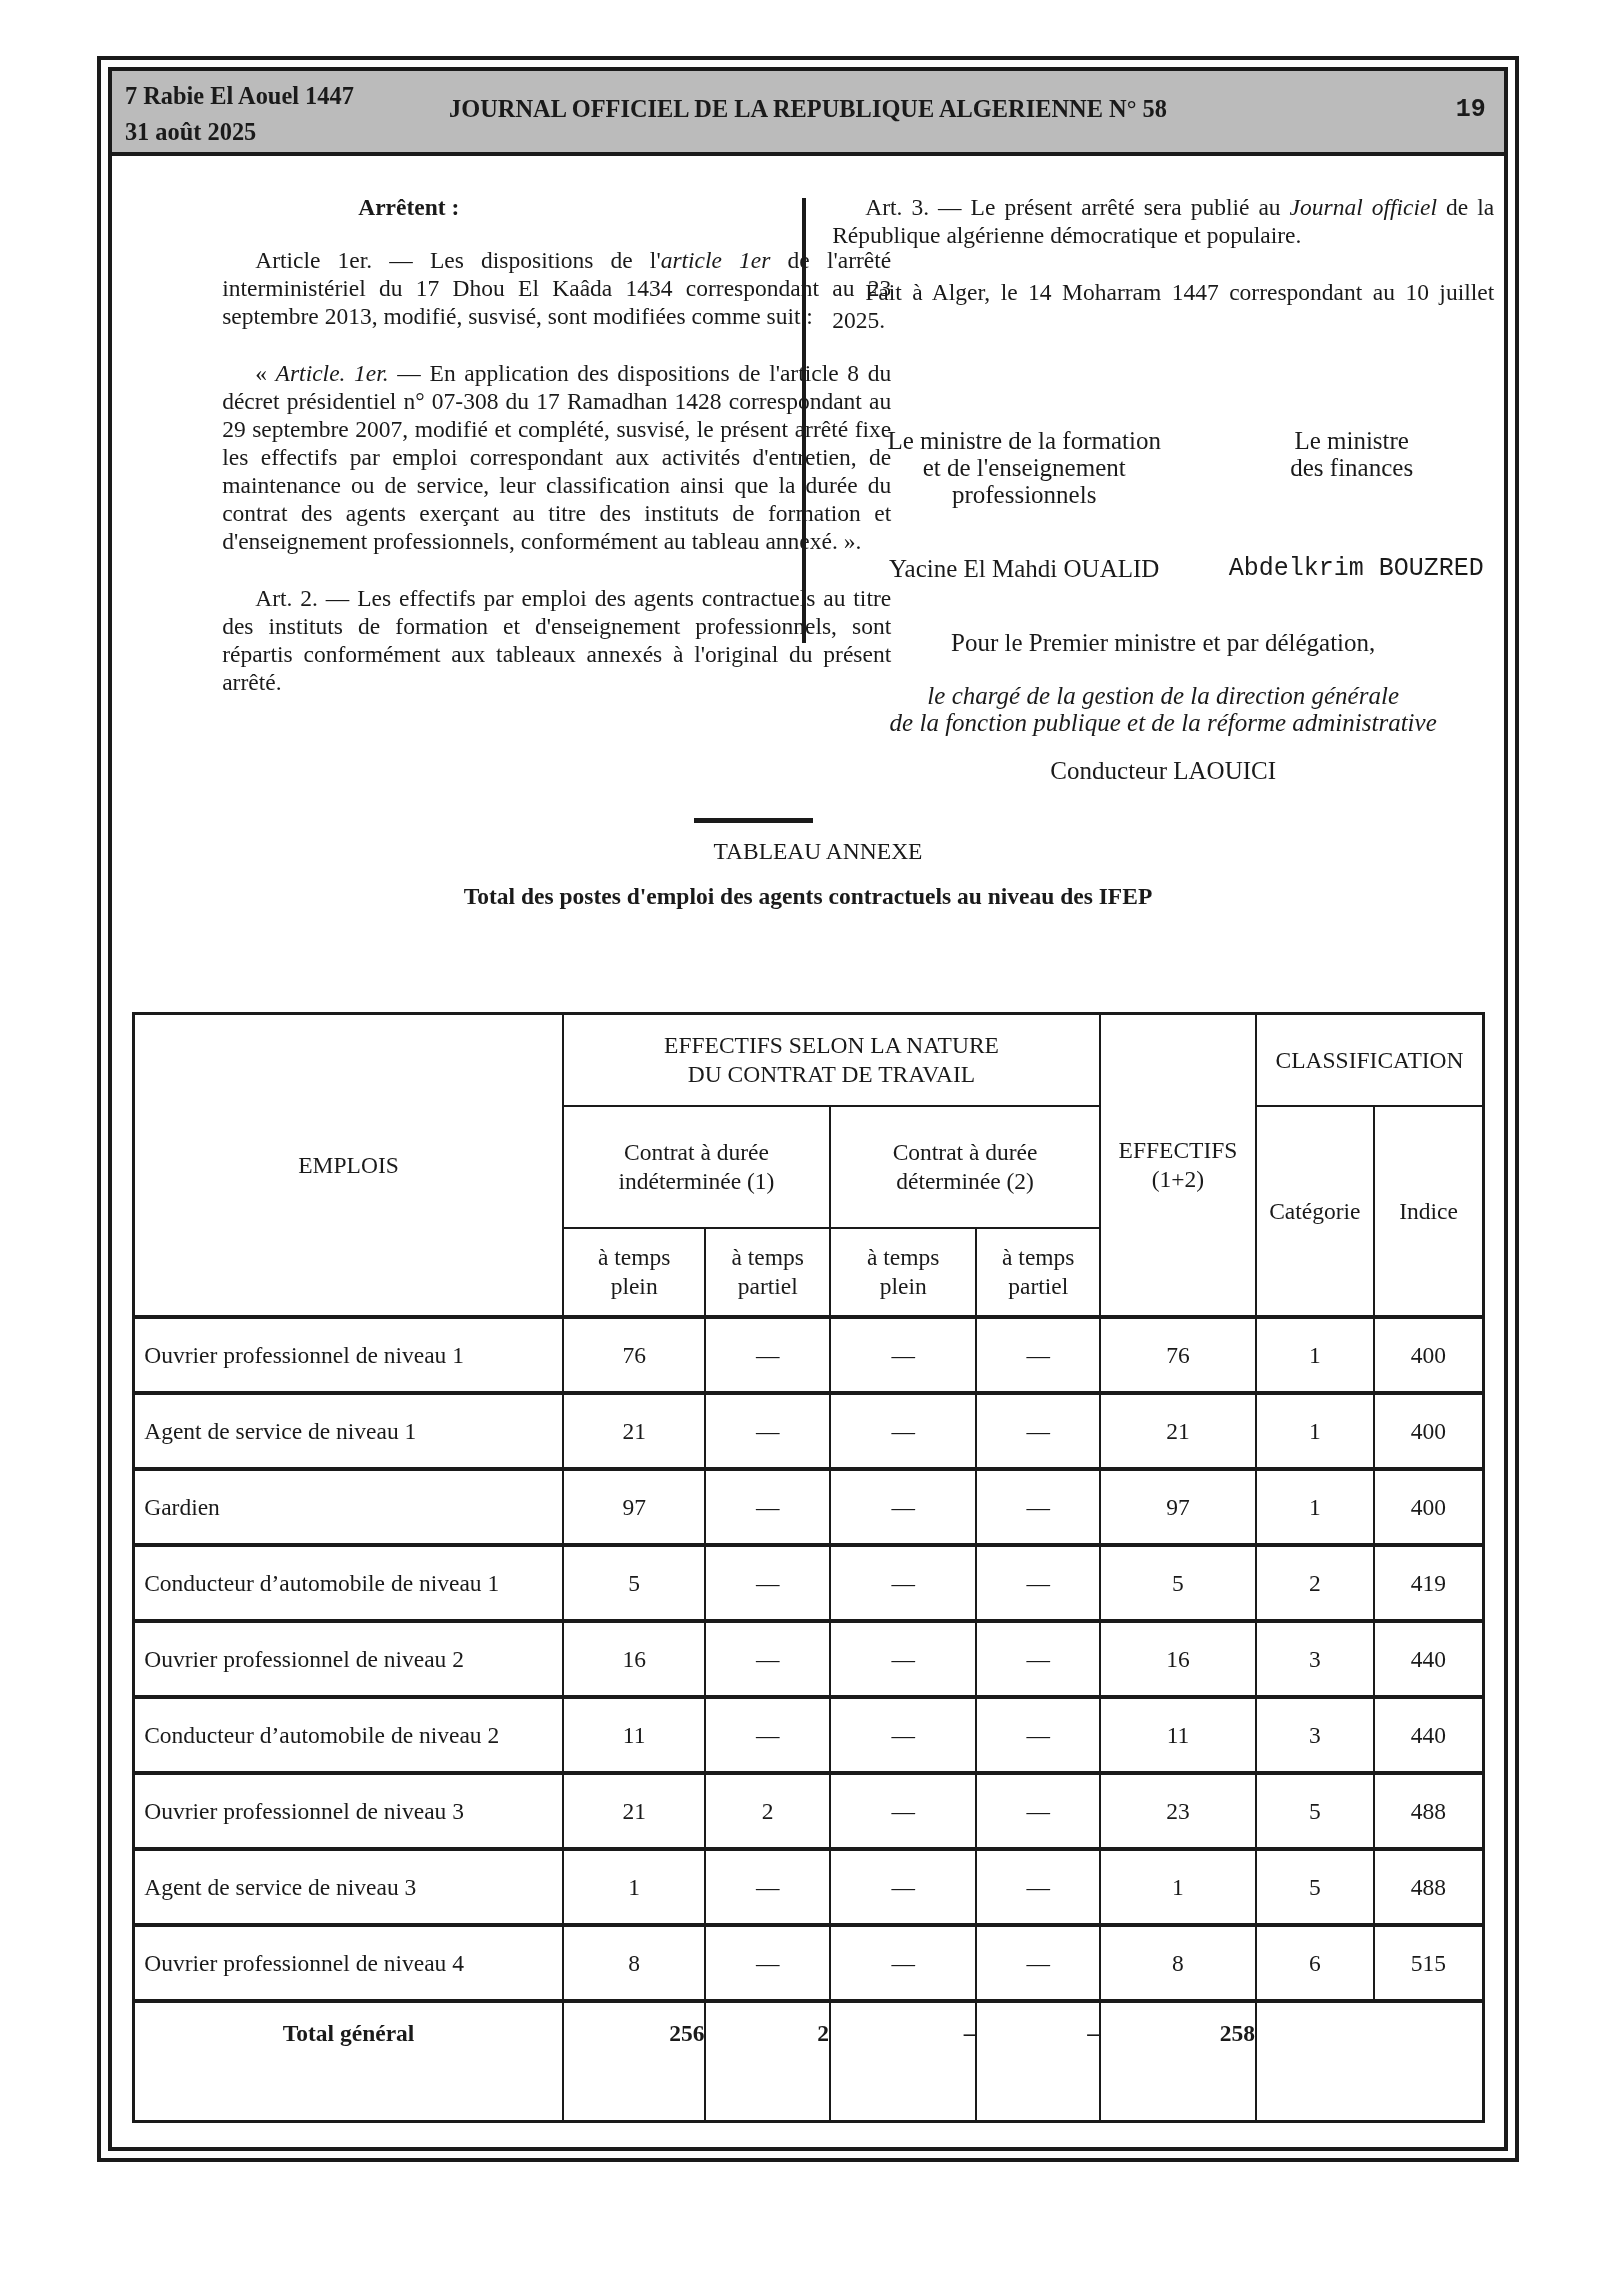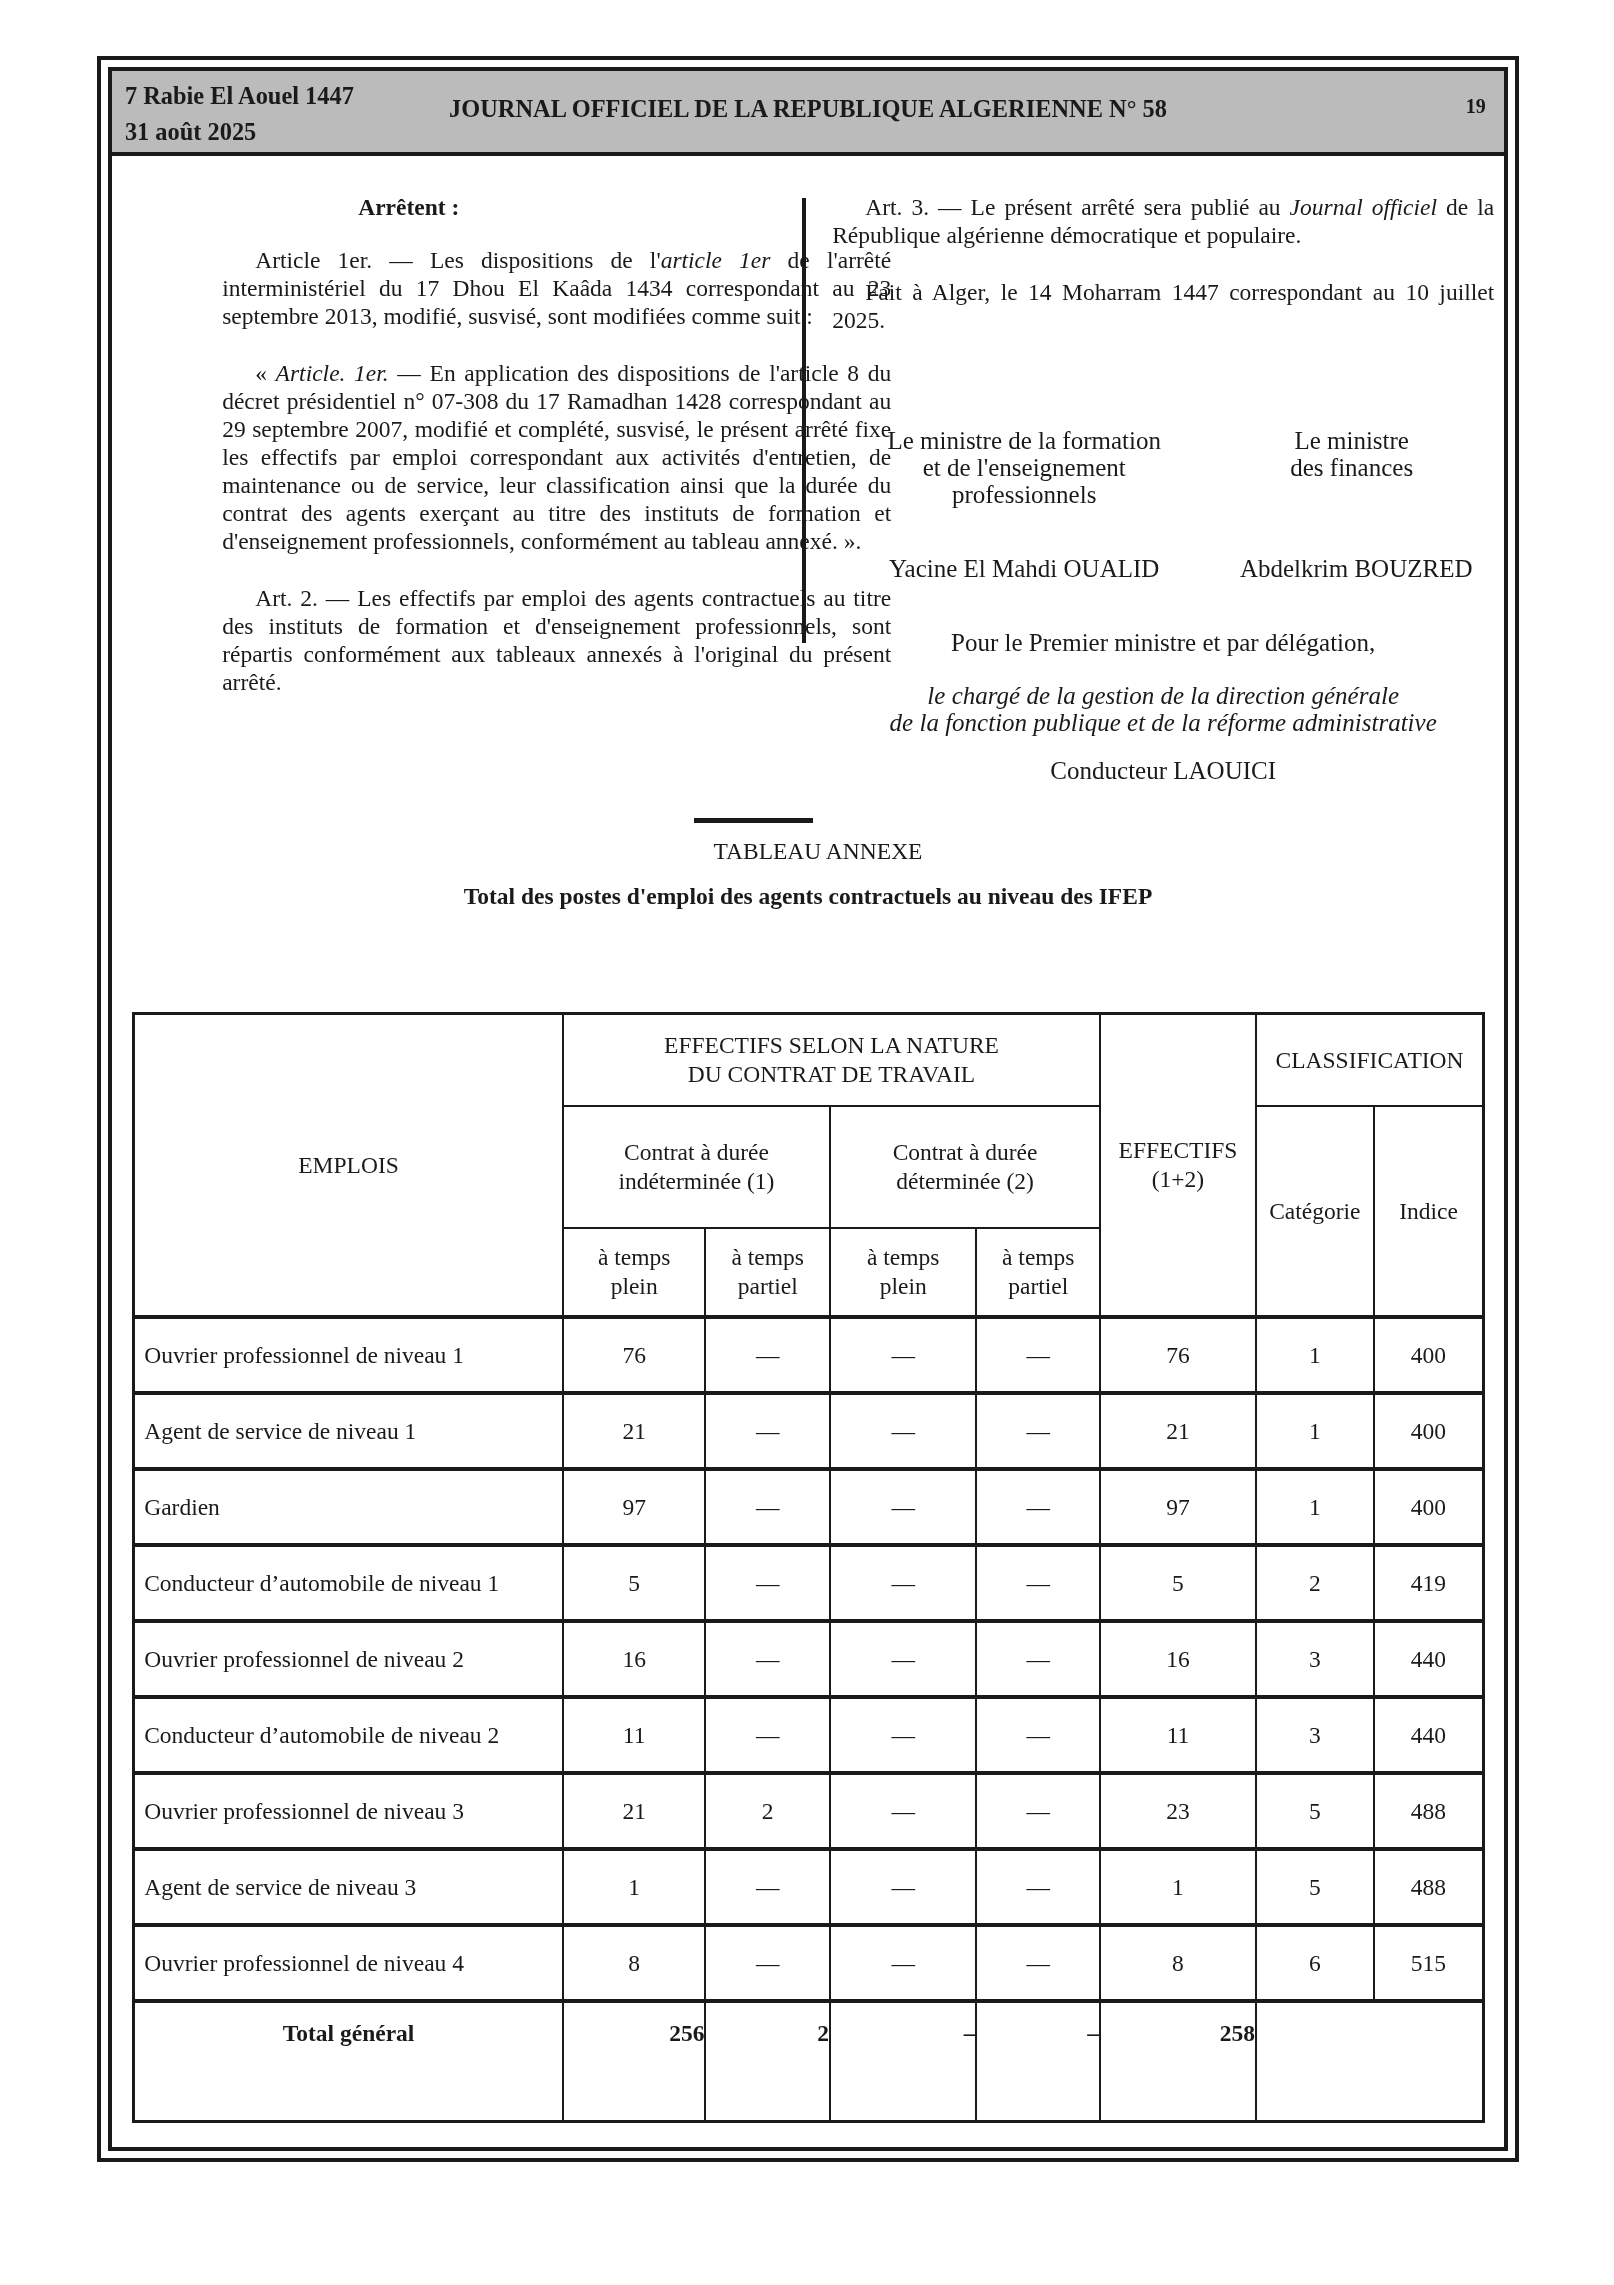--- a/index.html
+++ b/index.html
@@ -6,21 +6,21 @@
   body { width:1615px; height:2285px; position:relative; overflow:hidden;
          font-family:"Liberation Serif", "DejaVu Serif", serif; color:#1a1a1a; }
   .outer { position:absolute; left:97px; top:56px; width:1414px; height:2098px;
            border:4.5px solid #1a1a1a; }
   .inner { position:absolute; left:7.2px; top:7.2px; right:7.2px; bottom:7.2px;
            border:4.5px solid #1a1a1a; }
   .hdr { position:absolute; left:0; top:0; right:0; height:81px; background:#bbbbbb;
          border-bottom:4.5px solid #1a1a1a; font-weight:bold; }
   .hdr .date { position:absolute; left:12.7px; top:7.2px; font-size:24.4px; line-height:36px; }
   .hdr .title { position:absolute; left:0; right:0; top:23.5px; text-align:center; font-size:24.4px; }
-  .hdr .page { position:absolute; right:18px; top:23.5px; font-size:20px; }
+  .hdr .page { position:absolute; right:18px; top:23.5px; font-size:25px;font-family:Liberation Mono, monospace; }
 
   .col { position:absolute; font-size:23.5px; line-height:28px; text-align:justify; }
   .col p { margin:0; text-indent:33px; }
   .left-col { left:110px; top:122px; width:669px; }
   .right-col { left:720px; top:122px; width:662px; }
   .divider { position:absolute; left:690px; top:127px; width:3.6px; height:445px; background:#1a1a1a; }
 
   .arretent { font-weight:bold; text-align:left; text-indent:0 !important; margin-left:136px !important; margin-bottom:25px !important; }
   .gap { height:29px; }
   .sig { position:absolute; text-align:center; font-size:25px; line-height:27px; }
@@ -73,21 +73,21 @@
   <div class="sig" style="left:740px; top:356px; width:344px;">
     <div>Le ministre de la formation</div>
     <div>et de l'enseignement</div>
     <div>professionnels</div>
   </div>
   <div class="sig" style="left:1104px; top:356px; width:271px;">
     <div>Le ministre</div>
     <div>des finances</div>
   </div>
   <div class="sig" style="left:740px; top:484px; width:344px;">Yacine El Mahdi OUALID</div>
-  <div class="sig" style="left:1090px; top:484px; width:308px;">Abdelkrim BOUZRED</div>
+  <div class="sig" style="left:1090px; top:484px; width:308px;font-family:Liberation Mono, monospace;">Abdelkrim BOUZRED</div>
   <div class="sig" style="left:720px; top:558px; width:662px;">Pour le Premier ministre et par délégation,</div>
   <div class="sig ital" style="left:720px; top:611px; width:662px;">
     <div>le chargé de la gestion de la direction générale</div>
     <div>de la fonction publique et de la réforme administrative</div>
   </div>
   <div class="sig" style="left:720px; top:686px; width:662px;">Conducteur LAOUICI</div>
 
   <div class="rule"></div>
   <div class="annexe">TABLEAU ANNEXE</div>
   <div class="tbltitle">Total des postes d'emploi des agents contractuels au niveau des IFEP</div>

